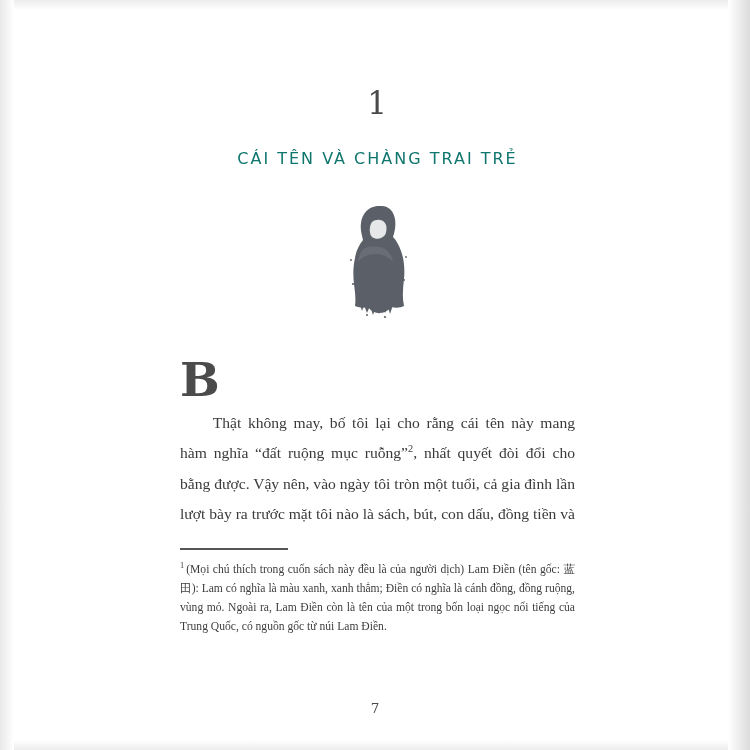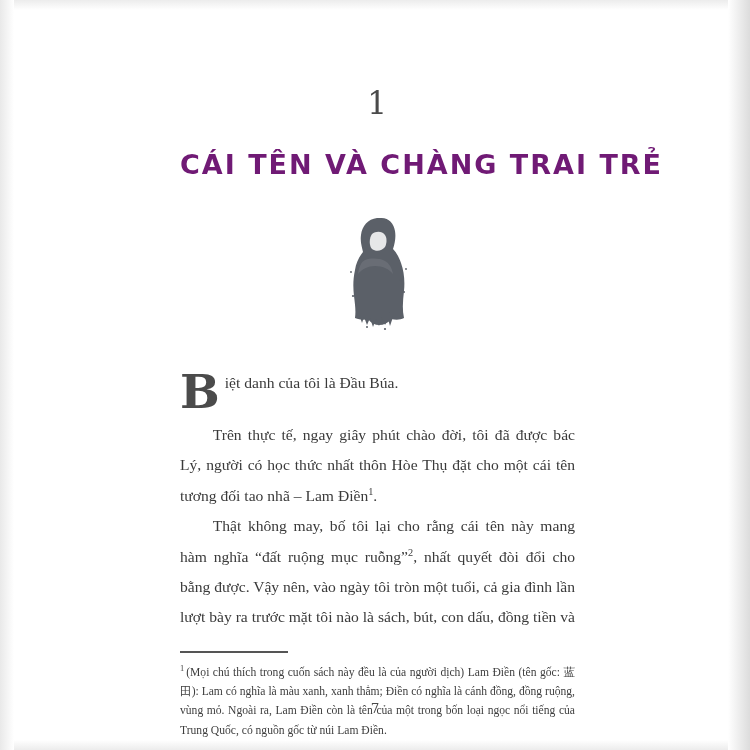--- a/index.html
+++ b/index.html
@@ -55,25 +55,25 @@
     font-size: 31px;
     color: #4a4a4a;
     letter-spacing: 1px;
     margin: 25px 0 0 0;
     font-weight: normal;
   }
 
   .chapter-title {
     text-align: center;
     font-family: "DejaVu Sans", sans-serif;
-    font-size: 27px;
+    font-size: 16px;
     letter-spacing: 2.0px;
-    color: #701a75;
+    color: #0f766e;
     margin: 28px 0 0 0;
-    font-weight: bold;
+    font-weight: normal;
     white-space: nowrap;
   }
 
   .ornament {
     margin: 34px auto 0 auto;
     width: 110px;
     height: 120px;
     position: relative;
   }
   .ornament svg { display: block; }
@@ -182,23 +182,22 @@
           <circle cx="62" cy="115" r="1.1"></circle>
         </g>
         <g fill="#6d727a" opacity="0.75">
           <path d="M42 46 c6 -2 14 -2 20 1 c4 2 7 7 8 13 c-4 -5 -10 -8 -18 -8 c-7 0 -13 3 -17 8 c1 -7 3 -12 7 -14 z"></path>
         </g>
       </svg>
     </div>
 
     <div class="body-text">
       <p class="first-par">
-        <span class="dropcap">B</span><span>iệt danh của tôi là Đầu Búa.</span>
+        <span class="dropcap">B</span>
       </p>
-      <p><span>Trên thực tế, ngay giây phút chào đời, tôi đã được bác Lý, người có học thức nhất thôn Hòe Thụ đặt cho một cái tên tương đối tao nhã – Lam Điền</span><sup>1</sup><span>.</span></p>
       <p><span>Thật không may, bố tôi lại cho rằng cái tên này mang hàm nghĩa “đất ruộng mục ruỗng”</span><sup>2</sup><span>, nhất quyết đòi đổi cho bằng được. Vậy nên, vào ngày tôi tròn một tuổi, cả gia đình lần lượt bày ra trước mặt tôi nào là sách, bút, con dấu, đồng tiền và</span></p>
     </div>
 
     <div class="footnote-rule"></div>
 
     <div class="footnotes">
       <p><span class="fn-mark">1</span><span class="han">(Mọi chú thích trong cuốn sách này đều là của người dịch) Lam Điền (tên gốc: 蓝田): Lam có nghĩa là màu xanh, xanh thẳm; Điền có nghĩa là cánh đồng, đồng ruộng, vùng mỏ. Ngoài ra, Lam Điền còn là tên của một trong bốn loại ngọc nổi tiếng của Trung Quốc, có nguồn gốc từ núi Lam Điền.</span></p>
 
     </div>
   </div>

